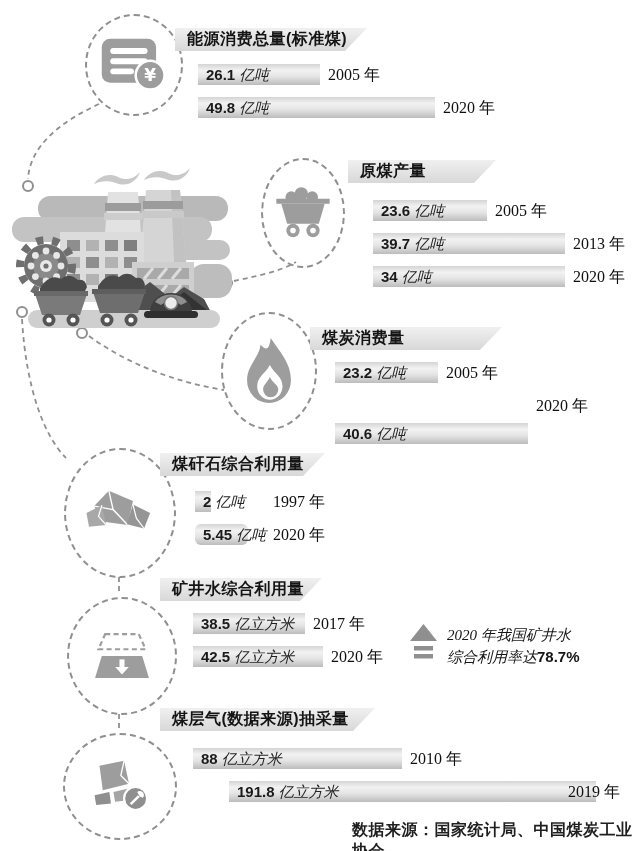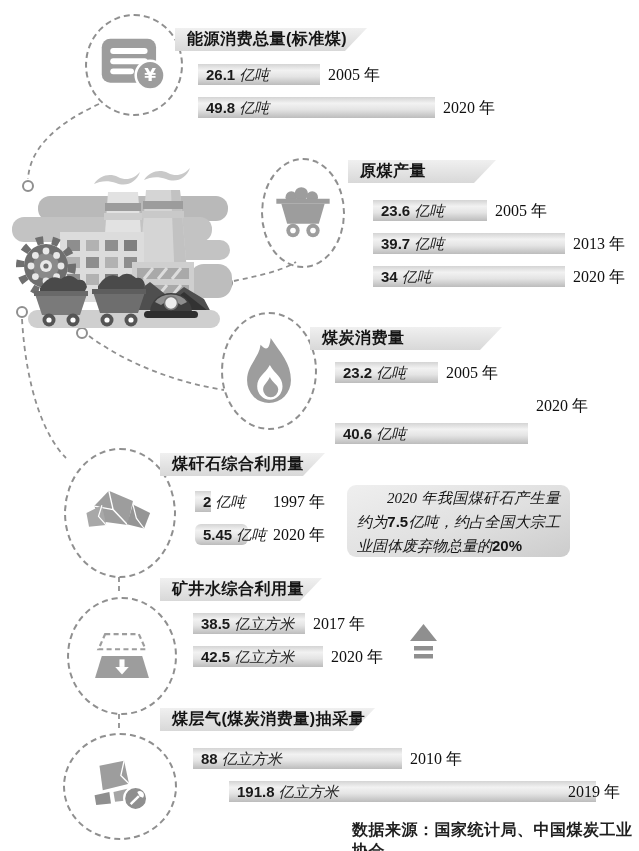--- a/index.html
+++ b/index.html
@@ -296,23 +296,20 @@
 
   <div class="row">
     <div class="bar" style="width: 53px; border-radius: 6px;">
       <span class="bar-label"><span class="val">5.45</span><span class="unit">亿吨</span></span>
     </div>
     <span class="year" style="left: 78px;">2020 年</span>
   </div>
 </div>
   </section>
 
-  <div class="note-box">
-    <p><span>2020 年我国煤矸石产生量约为</span><span class="seg-b">7.5</span><span>亿吨，约占全国大宗工业固体废弃物总量的</span><span class="seg-b">20%</span></p>
-  </div>
 
   <section class="sec s5">
     <div class="circle">
       <svg width="64" height="52" viewBox="0 0 76 60">
         <path d="M18,4 L58,4 L66,22 L10,22 Z" fill="none" stroke="#9d9d9d" stroke-width="2.6" stroke-dasharray="6 4"></path>
         <path d="M14,30 L62,30 L70,56 L6,56 Z" fill="#9d9d9d"></path>
         <g fill="#fff">
             <rect x="35" y="34" width="6" height="9"></rect>
             <polygon points="30,43 46,43 38,52"></polygon>
           </g>
@@ -337,36 +334,40 @@
   </div>
 </div>
   </section>
 
   <div class="water-note">
     <svg width="27" height="38" viewBox="0 0 27 38">
       <polygon points="13.5,0 27,17 0,17" fill="#8f8f8f"></polygon>
       <rect x="4" y="22" width="19" height="4.5" fill="#8f8f8f"></rect>
       <rect x="4" y="30" width="19" height="4.5" fill="#8f8f8f"></rect>
     </svg>
+    <div class="water-text">
+      <div>2020 年我国矿井水</div>
+      <div><span>综合利用率达</span><span class="seg-b">78.7%</span></div>
+    </div>
   </div>
 
   <section class="sec s6">
     <div class="circle">
       <svg width="64" height="56" viewBox="0 0 78 68">
         <polygon points="14,8 44,2 50,30 18,38" fill="#9d9d9d"></polygon>
         <path d="M44,2 L40,20 L50,30" stroke="#fff" stroke-width="1.6" fill="none"></path>
         <polygon points="8,44 26,40 28,54 10,56" fill="#8f8f8f"></polygon>
         <polygon points="31,40 48,36 50,50 33,52" fill="#a5a5a5"></polygon>
         <circle cx="58" cy="48" r="14" fill="#8f8f8f" stroke="#fff" stroke-width="2.6"></circle>
         <path d="M52,55 L62,45" stroke="#fff" stroke-width="3"></path>
         <path d="M60,40 a5,5 0 0 1 7,7 l-4,-1.5 Z" fill="#fff"></path>
       </svg>
     </div>
     <div class="banner">
-      <span>煤层气(煤炭消费量)抽采量</span>
+      <span>煤层气(数据来源)抽采量</span>
     </div>
     <div class="rows">
   <div class="row">
     <div class="bar" style="width: 209px;">
       <span class="bar-label"><span class="val">88</span><span class="unit">亿立方米</span></span>
     </div>
     <span class="year" style="left: 217px;">2010 年</span>
   </div>
 
   <div class="row">

